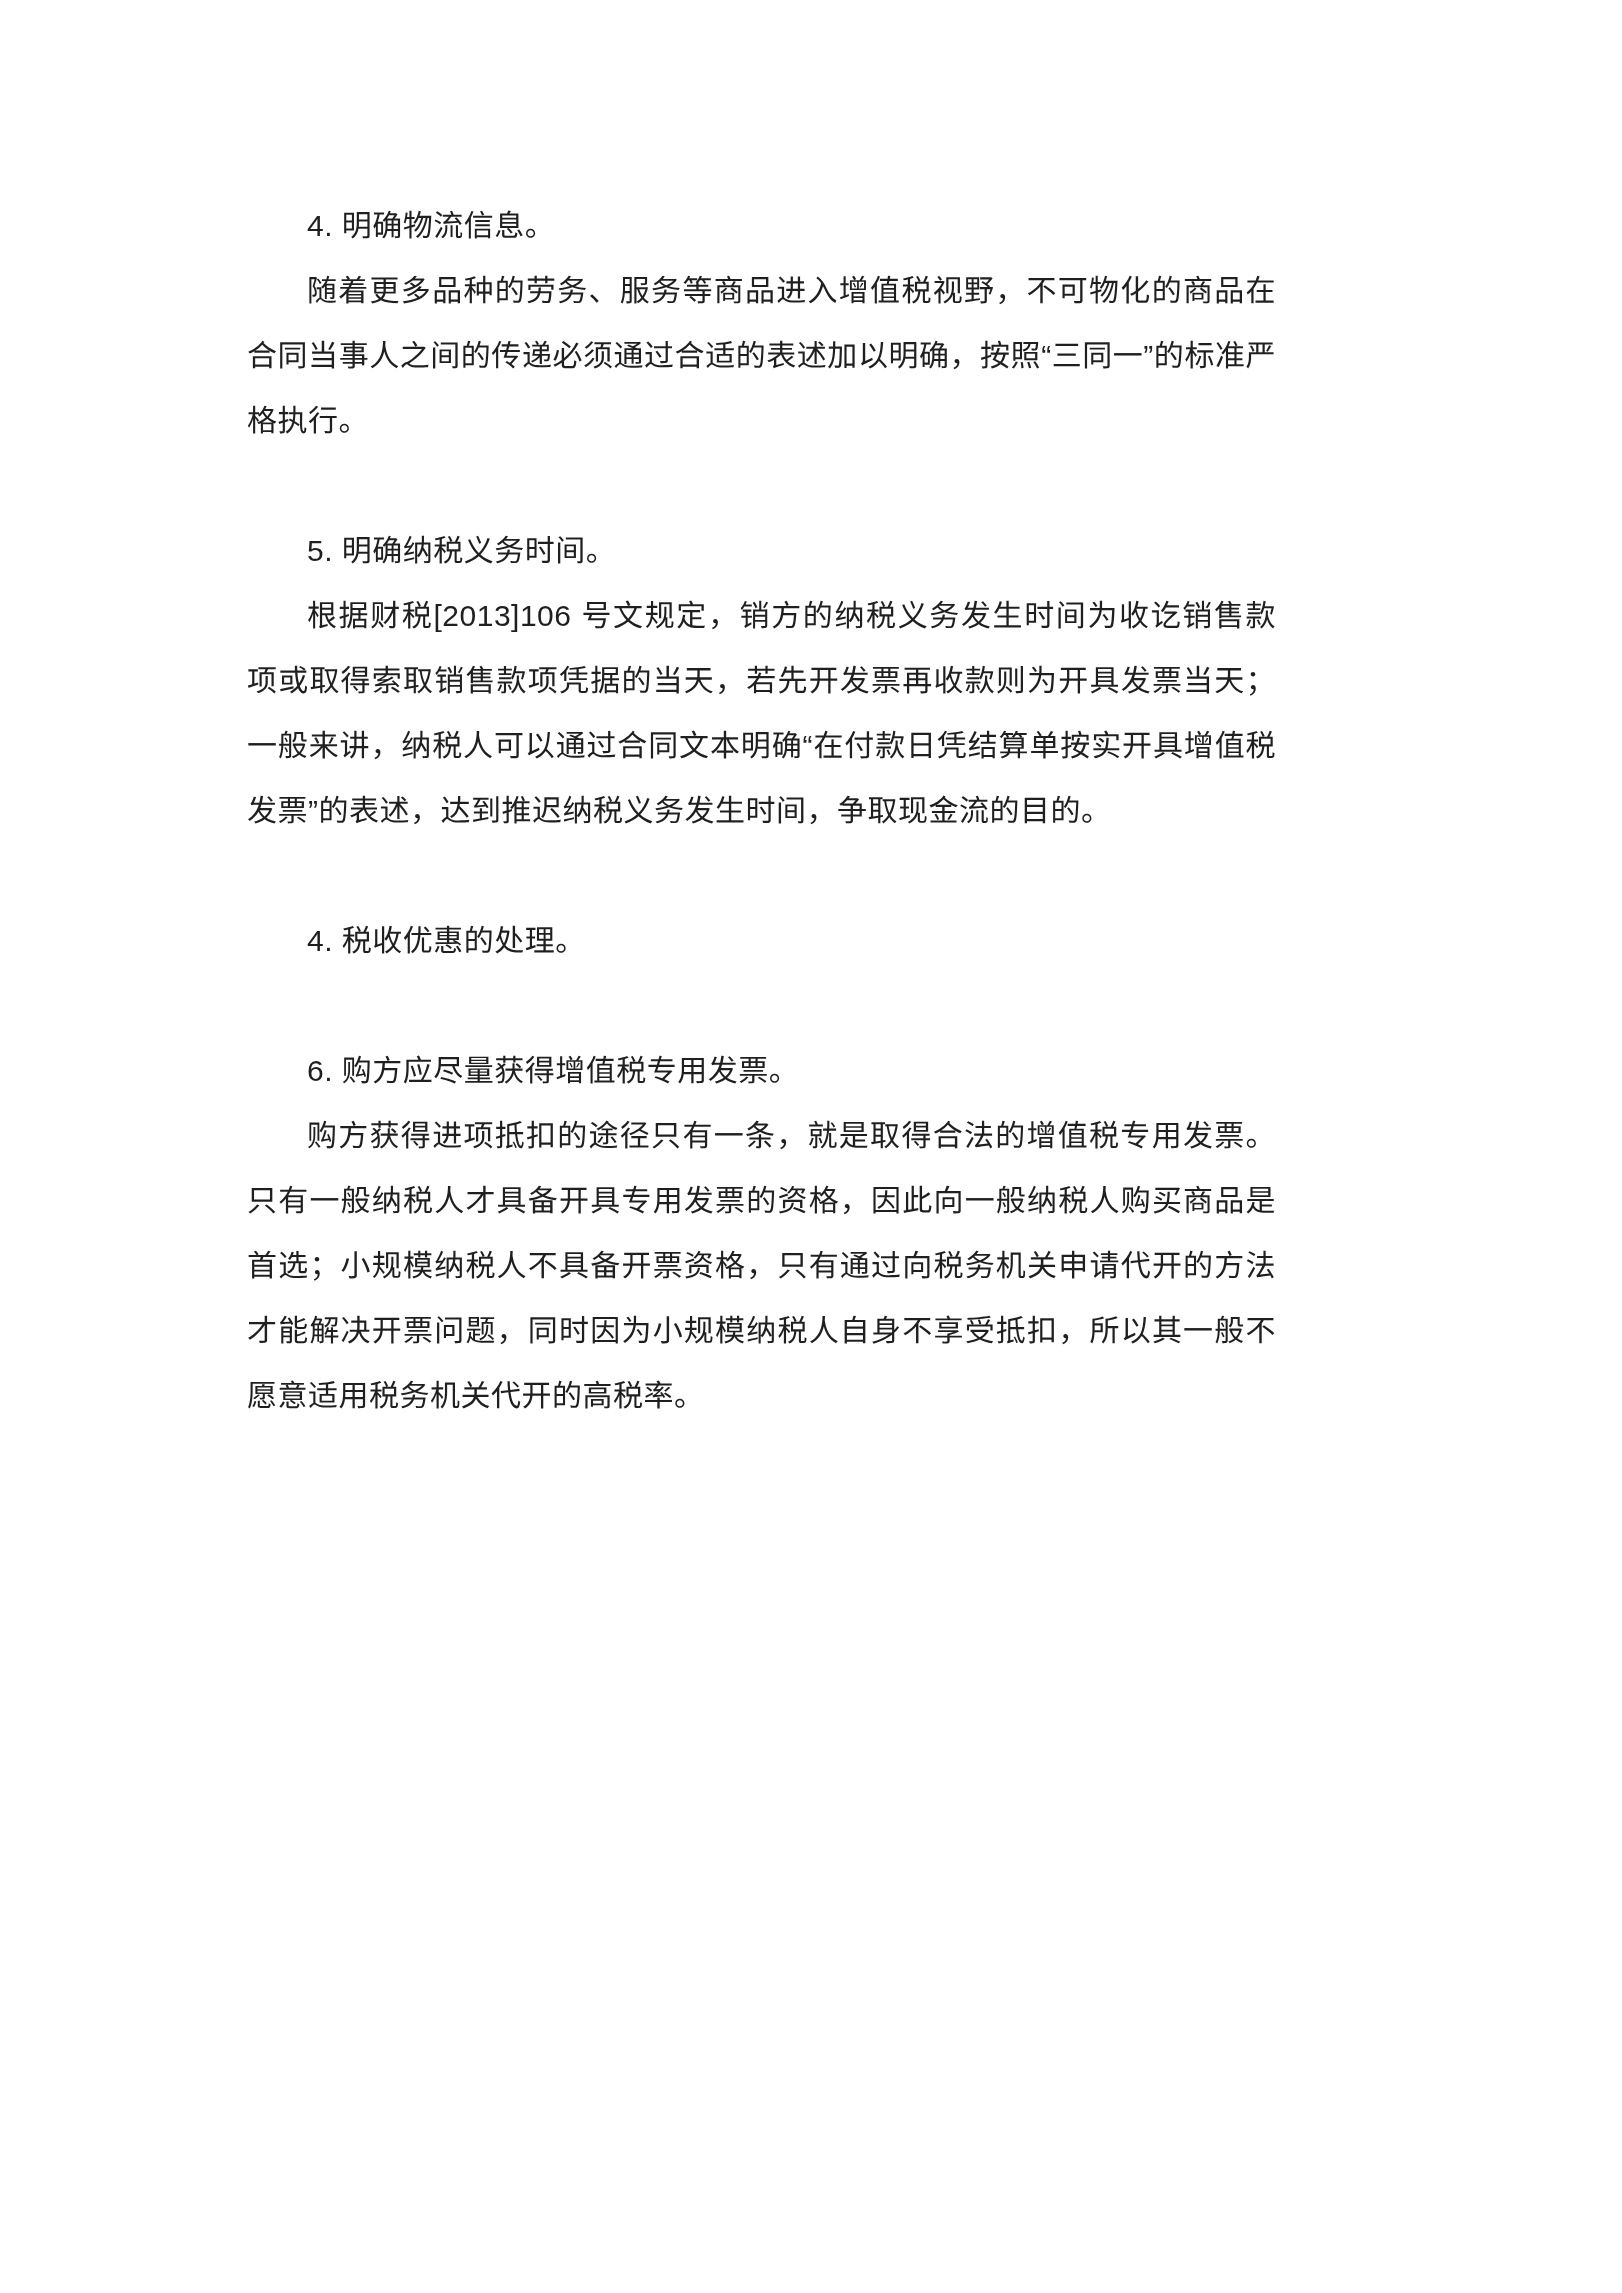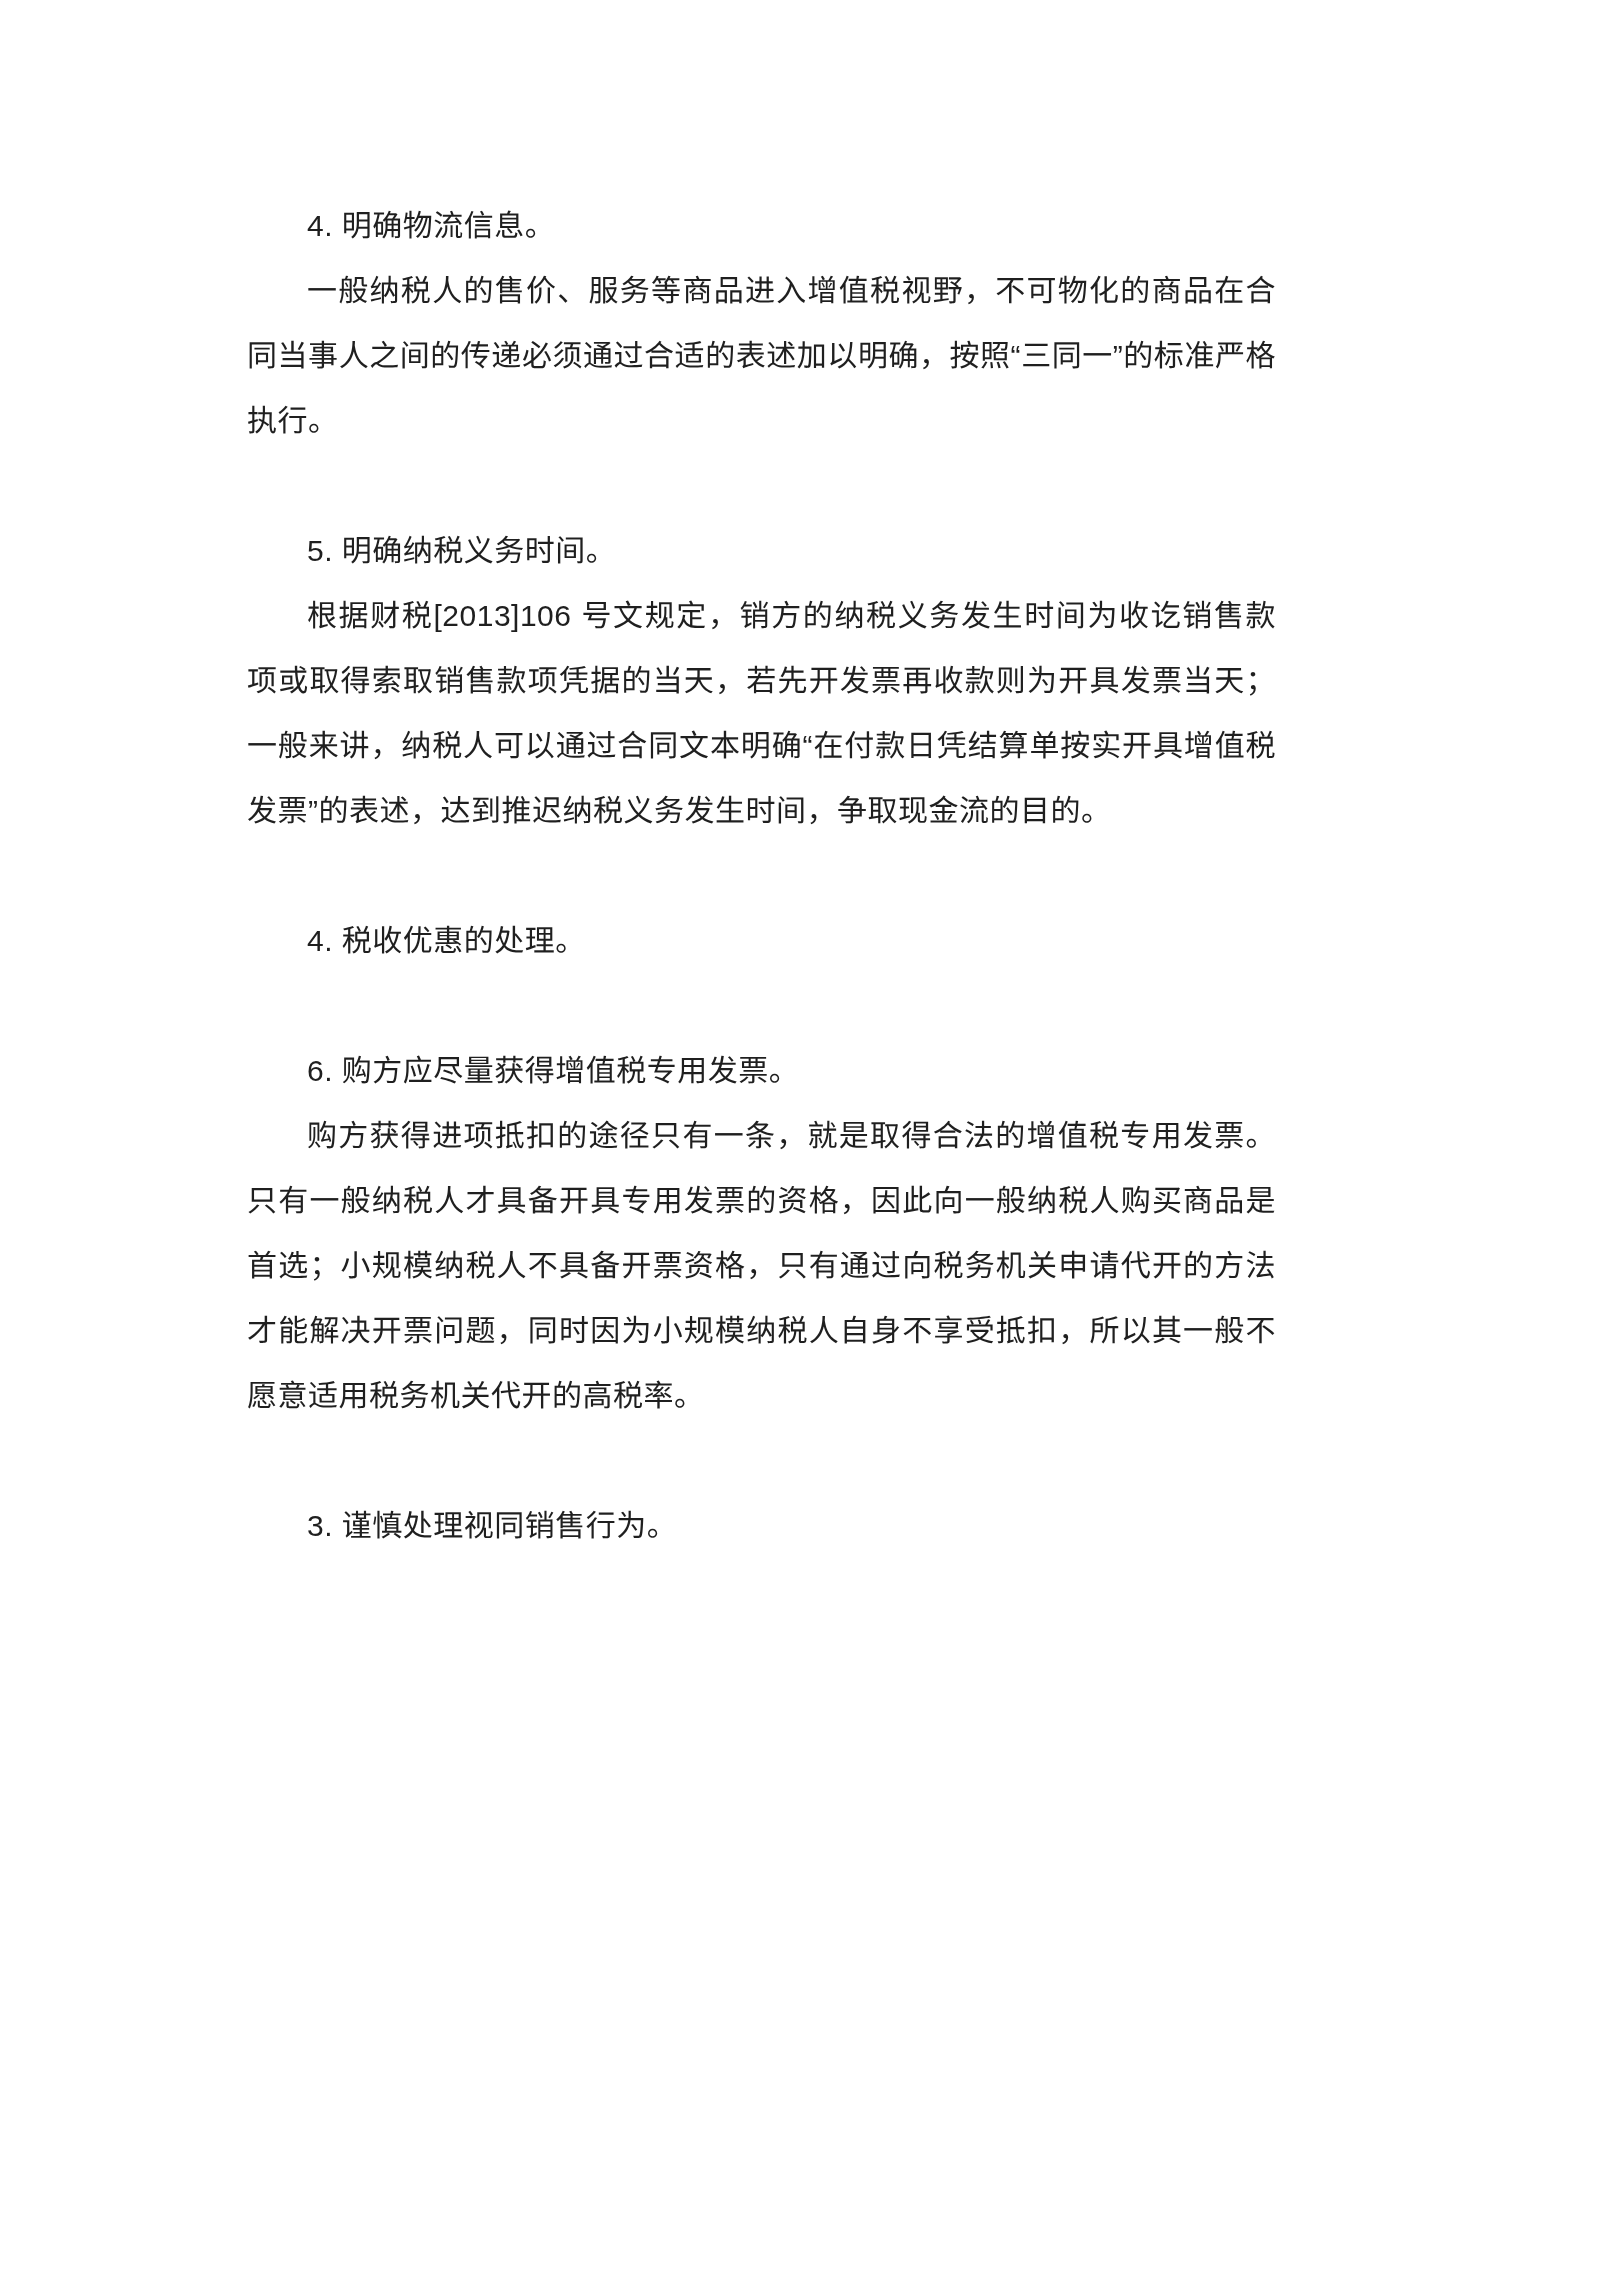--- a/index.html
+++ b/index.html
@@ -36,38 +36,35 @@
     text-justify: inter-ideograph;
   }
 </style>
 </head>
 <body>
 
 <div class="page">
 
   <section class="doc-section">
     <p class="heading">4. 明确物流信息。</p>
-    <p class="para">一般纳税人的售价、服务等商品进入增值税视野，不可物化的商品在合同当事人之间的传递必须通过合适的表述加以明确，按照“三同一”的标准严格执行。</p>
+    <p class="para">随着更多品种的劳务、服务等商品进入增值税视野，不可物化的商品在合同当事人之间的传递必须通过合适的表述加以明确，按照“三同一”的标准严格执行。</p>
   </section>
 
   <section class="doc-section">
     <p class="heading">5. 明确纳税义务时间。</p>
     <p class="para">根据财税[2013]106 号文规定，销方的纳税义务发生时间为收讫销售款项或取得索取销售款项凭据的当天，若先开发票再收款则为开具发票当天；一般来讲，纳税人可以通过合同文本明确“在付款日凭结算单按实开具增值税发票”的表述，达到推迟纳税义务发生时间，争取现金流的目的。</p>
   </section>
 
   <section class="doc-section">
     <p class="heading">4. 税收优惠的处理。</p>
   </section>
 
   <section class="doc-section">
     <p class="heading">6. 购方应尽量获得增值税专用发票。</p>
     <p class="para">购方获得进项抵扣的途径只有一条，就是取得合法的增值税专用发票。只有一般纳税人才具备开具专用发票的资格，因此向一般纳税人购买商品是首选；小规模纳税人不具备开票资格，只有通过向税务机关申请代开的方法才能解决开票问题，同时因为小规模纳税人自身不享受抵扣，所以其一般不愿意适用税务机关代开的高税率。</p>
   </section>
 
   <section class="doc-section">
   </section>
 
-  <section class="doc-section">
-    <p class="heading">3. 谨慎处理视同销售行为。</p>
-  </section>
 
 </div>
 
 
 </body></html>

